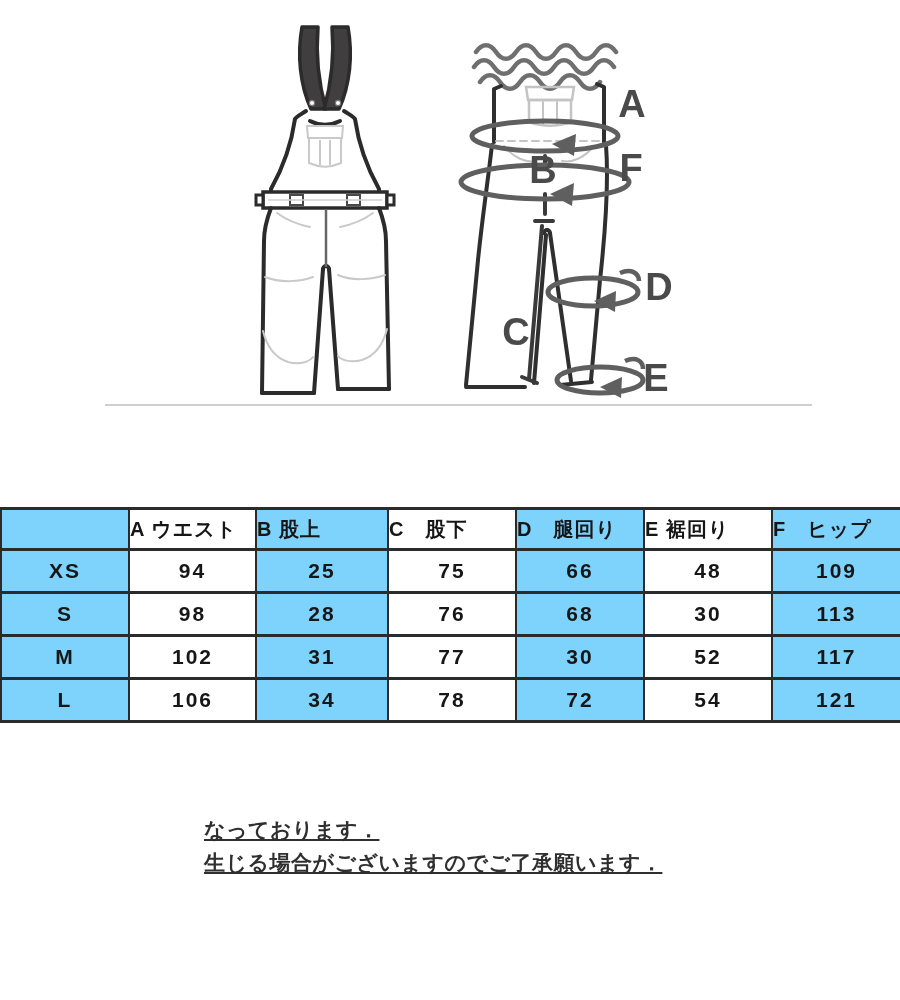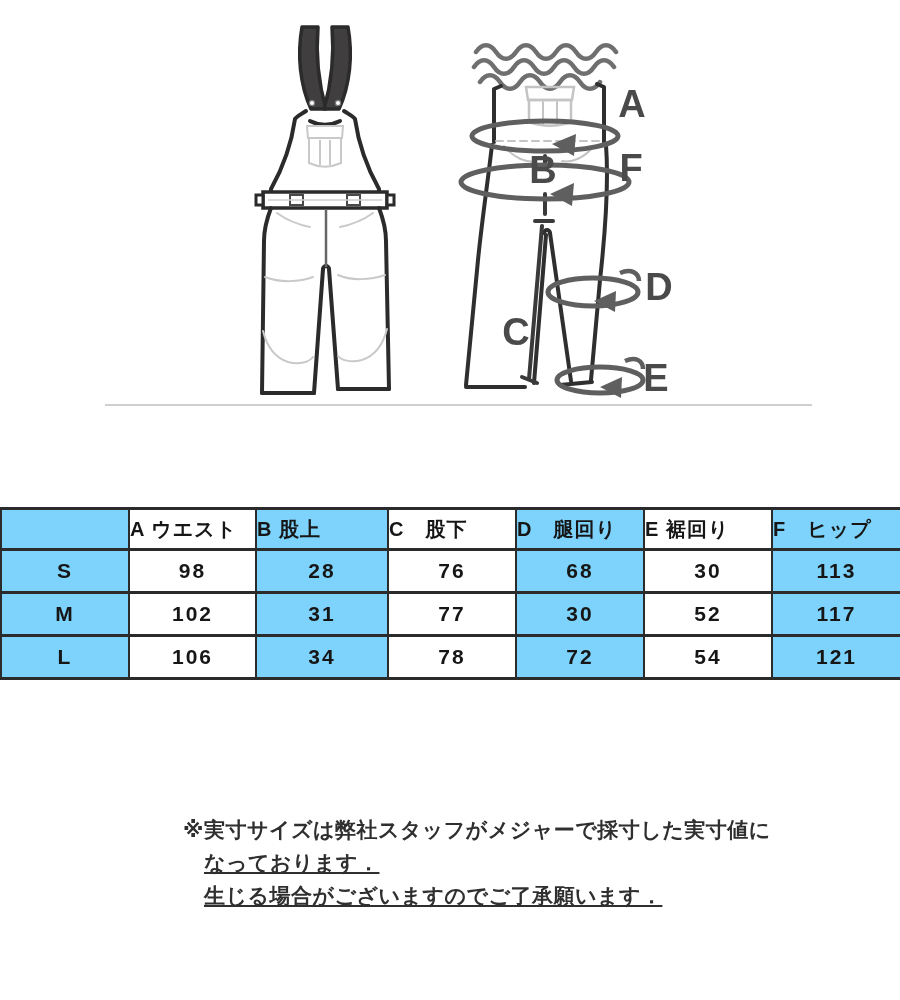--- a/index.html
+++ b/index.html
@@ -165,20 +165,29 @@
         <th class="w">A ウエスト</th>
         <th class="g">B 股上</th>
         <th class="w">C　股下</th>
         <th class="g">D　腿回り</th>
         <th class="w">E 裾回り</th>
         <th class="g">F　ヒップ</th>
       </tr>
     </thead>
     <tbody>
       <tr>
+        <td class="g">XS</td>
+        <td class="w">94</td>
+        <td class="g">25</td>
+        <td class="w">75</td>
+        <td class="g">66</td>
+        <td class="w">48</td>
+        <td class="g">109</td>
+      </tr>
+      <tr>
         <td class="g">S</td>
         <td class="w">98</td>
         <td class="g">28</td>
         <td class="w">76</td>
         <td class="g">68</td>
         <td class="w">30</td>
         <td class="g">113</td>
       </tr>
       <tr>
         <td class="g">M</td>
@@ -195,18 +204,17 @@
         <td class="g">34</td>
         <td class="w">78</td>
         <td class="g">72</td>
         <td class="w">54</td>
         <td class="g">121</td>
       </tr>
     </tbody>
   </table>
 
   <div class="note">
-    <div class="note-line">※実寸サイズは弊社スタッフがメジャーで採寸した実寸値に</div>
     <div class="note-line cont">なっております．</div>
     <div class="note-line cont">生じる場合がございますのでご了承願います．</div>
   </div>
 
 </div>
 
 </body></html>

